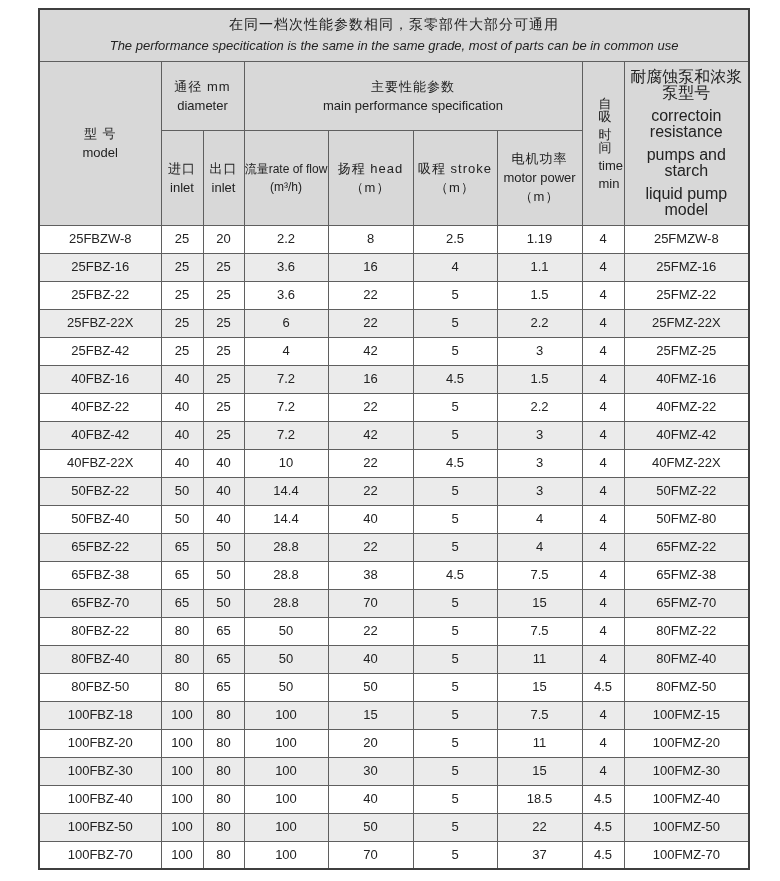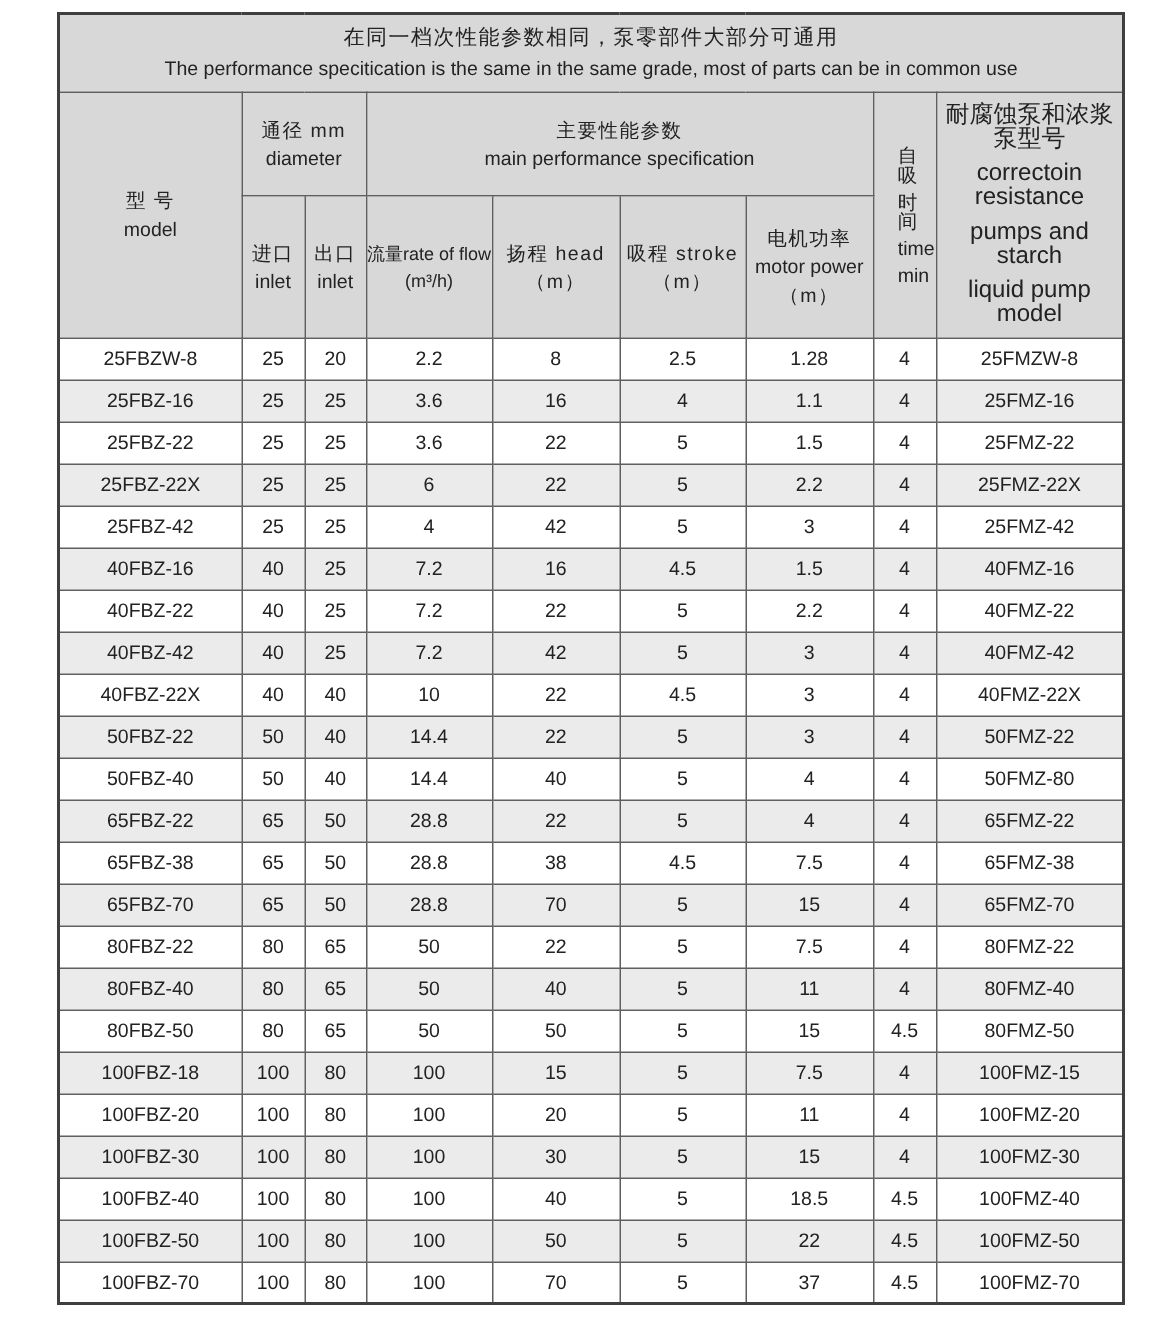--- a/index.html
+++ b/index.html
@@ -40,21 +40,21 @@
     line-height:1.25;
     overflow:hidden;
   }
   
   td.title-cell{
     height:52px;
     background:var(--header-bg);
     padding:4px 2px;
   }
   .title-zh{font-size:14px;letter-spacing:1px;margin-bottom:4px;}
-  .title-en{font-size:13px;}
+  .title-en{font-size:13px;font-style:italic;}
   
   thead th{background:var(--header-bg);}
   tr.hdr-top th{height:60px;}
   tr.hdr-sub th{height:82px;}
   .hline{display:block;line-height:1.0;margin:6px 0;}
   .hline.cjk{font-size:13px;letter-spacing:1px;}
   th.flow-hd .hline{font-size:12px;letter-spacing:0;}
   th.fmz-hd .hline{font-size:16px;letter-spacing:0;margin:7px 0;}
   th.time-hd .hline{margin:5px 16px;}
   
@@ -148,21 +148,21 @@
       </tr>
     </thead>
     <tbody>
         <tr>
           <td>25FBZW-8</td>
           <td>25</td>
           <td>20</td>
           <td>2.2</td>
           <td>8</td>
           <td>2.5</td>
-          <td>1.28</td>
+          <td>1.19</td>
           <td>4</td>
           <td>25FMZW-8</td>
         </tr>
         <tr class="alt">
           <td>25FBZ-16</td>
           <td>25</td>
           <td>25</td>
           <td>3.6</td>
           <td>16</td>
           <td>4</td>
@@ -194,21 +194,21 @@
         </tr>
         <tr>
           <td>25FBZ-42</td>
           <td>25</td>
           <td>25</td>
           <td>4</td>
           <td>42</td>
           <td>5</td>
           <td>3</td>
           <td>4</td>
-          <td>25FMZ-42</td>
+          <td>25FMZ-25</td>
         </tr>
         <tr class="alt">
           <td>40FBZ-16</td>
           <td>40</td>
           <td>25</td>
           <td>7.2</td>
           <td>16</td>
           <td>4.5</td>
           <td>1.5</td>
           <td>4</td>

